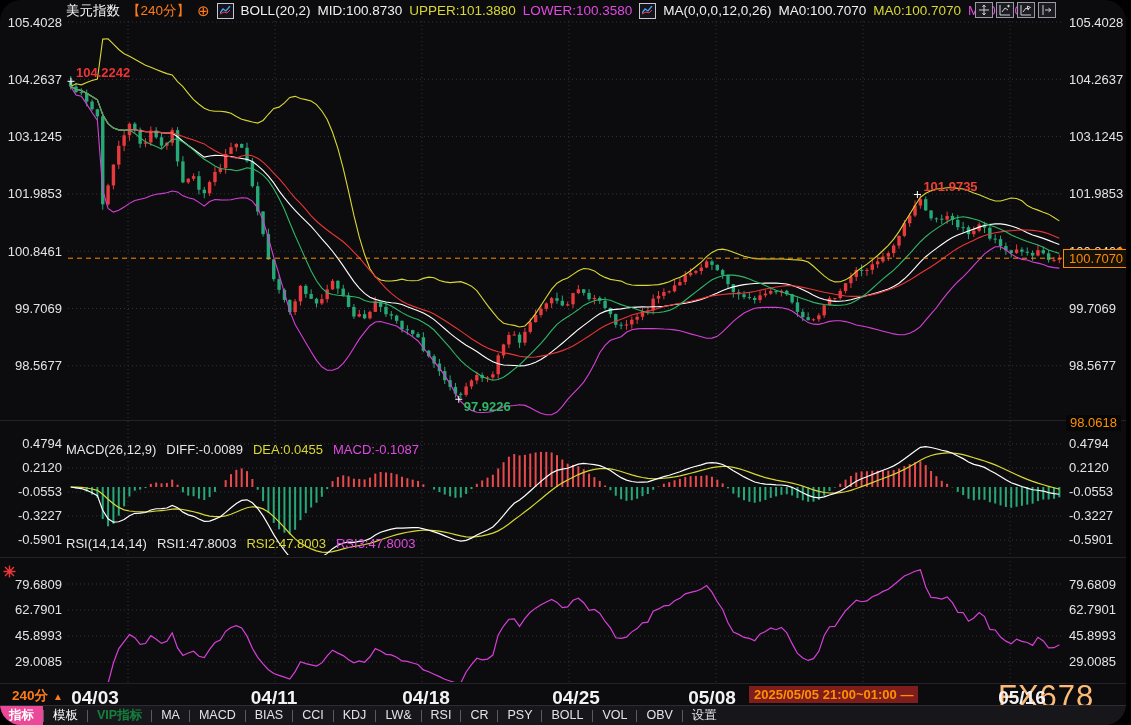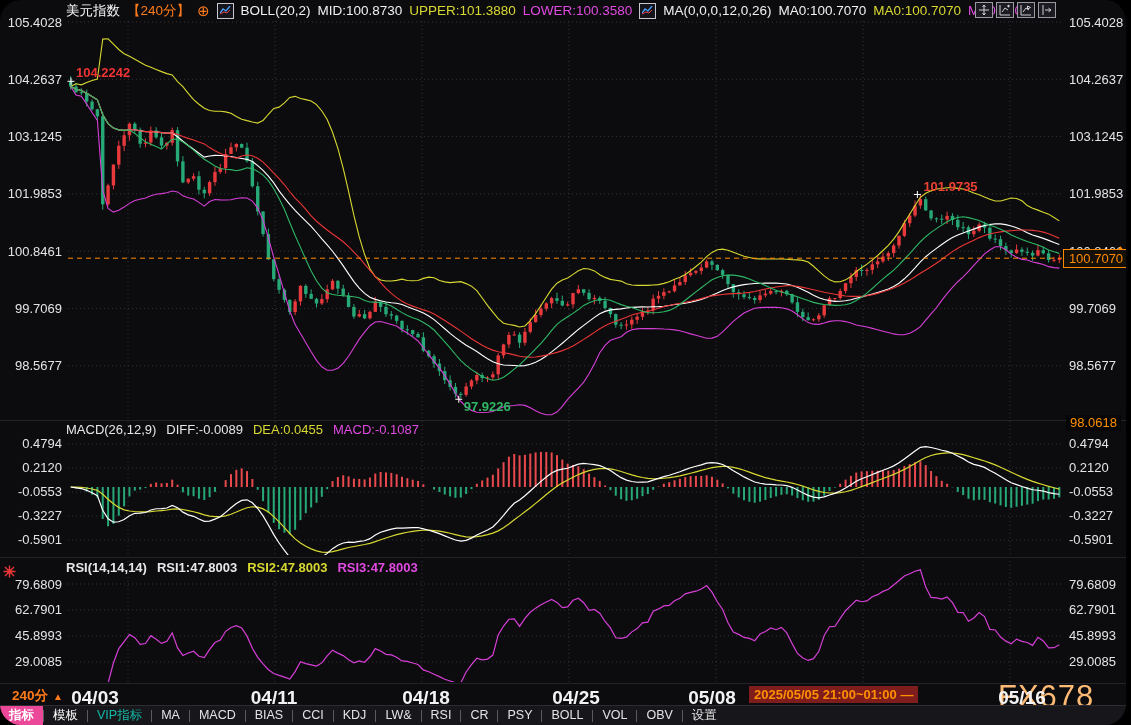--- a/index.html
+++ b/index.html
@@ -15,21 +15,21 @@
   .hdr .add{color:#ff7b1a;font-size:15px;line-height:14px;}
   .mini-ic{width:15px;height:14px;border:1px solid #c7c7cf;background:#14141c;display:inline-flex;
            align-items:center;justify-content:center;}
   .yel{color:#d8d832;} .mag{color:#e14ae1;}
   .hdr-icons{position:absolute;right:70px;top:2px;display:flex;gap:3px;z-index:6;}
   .hic{width:16px;height:14px;border:1px solid #9a9aa2;background:#1b1b21;display:flex;
        align-items:center;justify-content:center;}
   
   .pane-hdr{position:absolute;left:66px;font-size:13px;white-space:nowrap;z-index:4;}
   .pane-hdr span{margin-right:10px;}
-  #macd-hdr{top:422px;} #rsi-hdr{top:560px;font-weight:bold;}
+  #macd-hdr{top:442px;} #rsi-hdr{top:536px;}
   #rsi-star{position:absolute;left:3px;top:564px;z-index:4;}
   
   #last-price-box{position:absolute;left:1063px;top:249px;width:64px;height:17px;line-height:17px;
       border:1px solid #ff8a00;color:#ff8a00;background:#151008;text-align:center;font-size:13px;z-index:5;}
   #low-axis-label{position:absolute;left:1066px;top:387px;height:16px;line-height:16px;padding:0 4px;
       color:#ff9000;background:#060606;font-size:13px;z-index:5;margin-top:28px;}
   
   #time-row{position:absolute;left:0;top:685px;width:100%;height:21px;z-index:3;}
   #period-chip{position:absolute;left:12px;top:2px;color:#ff7b1a;font-weight:700;font-size:13.5px;}
   #period-chip .tri{font-size:10px;margin-left:5px;}
@@ -37,21 +37,21 @@
   #session-box{position:absolute;left:749px;top:1px;background:#7f1d1d;color:#ff9000;font-size:13px;
       font-weight:600;padding:1px 5px;z-index:3;}
   #watermark{position:absolute;left:998px;top:679px;font-size:31px;color:#fdba74;letter-spacing:1px;
       z-index:2;font-weight:400;}
   
   #toolbar{position:absolute;left:0;bottom:0;width:100%;height:19px;background:#17171b;
       border-top:1px solid #2c2c32;display:flex;align-items:stretch;z-index:6;font-size:12.5px;}
   .tb-item{padding:0 9px;line-height:18px;color:#e3e3e6;cursor:default;}
   .tb-item.active{background:#ec4899;color:#fff;font-weight:700;}
   .tb-item.white{color:#fff;}
-  .tb-item.vip{color:#14b8a6;font-weight:400;}
+  .tb-item.vip{color:#15803d;font-weight:700;}
   .tb-sep{width:1px;height:12px;background:#5a5a62;margin:auto 0;}
 </style>
 </head>
 <body>
 
 <div id="app">
 
   <svg id="chart-svg" width="1131" height="725">
       <defs>
         <clipPath id="mainClip">

